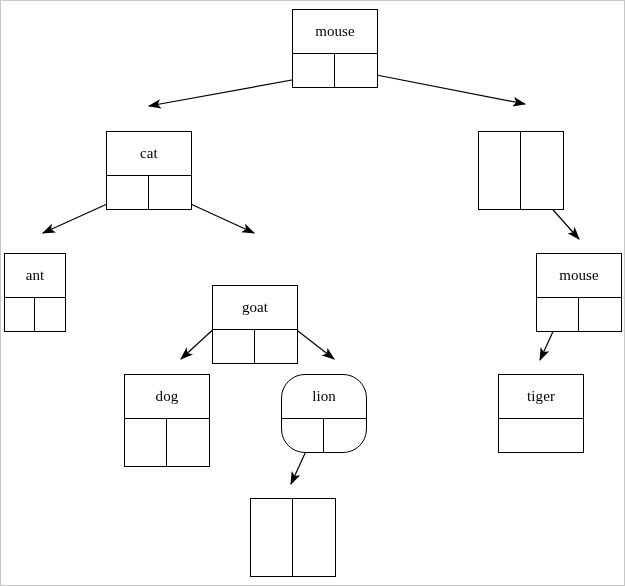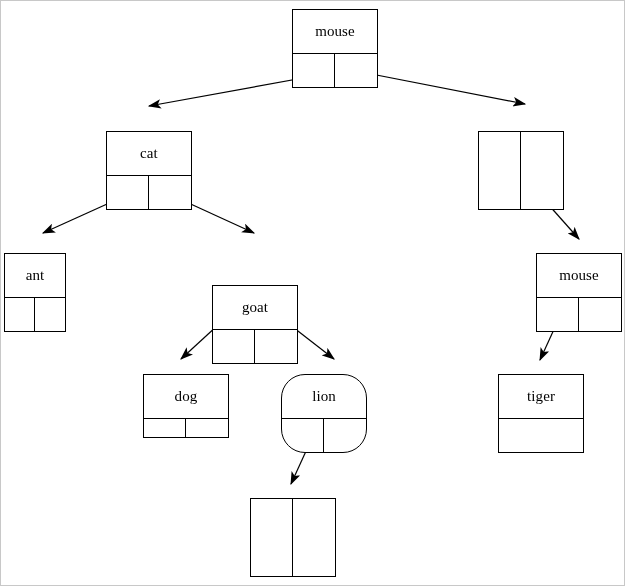--- a/index.html
+++ b/index.html
@@ -118,21 +118,21 @@
           <div class="ptr right"></div>
         </div>
       </div>
       <div class="node" style="left: 535px; top: 252px; width: 86px; height: 79px;">
         <div class="node-label">mouse</div>
         <div class="node-ptrs">
           <div class="ptr left"></div>
           <div class="ptr right"></div>
         </div>
       </div>
-      <div class="node" style="left: 142px; top: 373px; width: 86px; height: 64px;">
+      <div class="node" style="left: 123px; top: 373px; width: 86px; height: 93px;">
         <div class="node-label">dog</div>
         <div class="node-ptrs">
           <div class="ptr left"></div>
           <div class="ptr right"></div>
         </div>
       </div>
       <div class="node" style="left: 280px; top: 373px; width: 86px; height: 79px; border-radius: 24px;">
         <div class="node-label">lion</div>
         <div class="node-ptrs">
           <div class="ptr left"></div>

